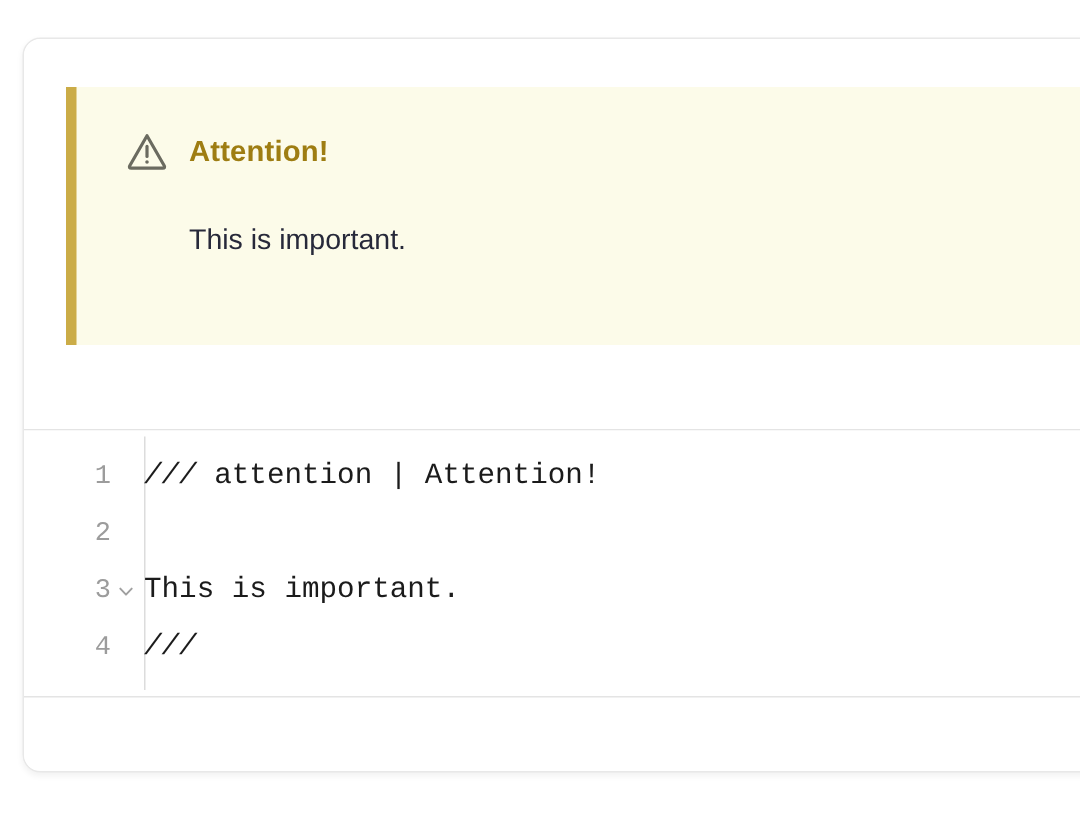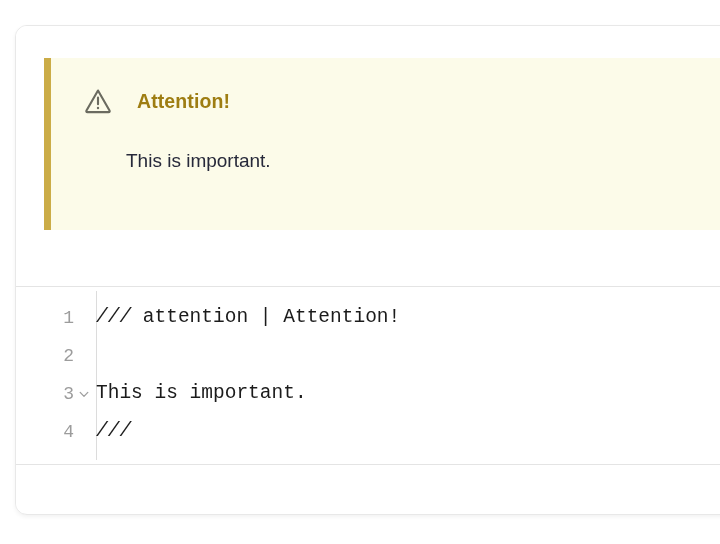--- a/index.html
+++ b/index.html
@@ -49,21 +49,21 @@
     border-left: 7px solid #cbac47;
     box-sizing: border-box;
   }
 
   .adm-head {
     position: absolute;
     left: 32px;
     top: 28px;
     display: flex;
     align-items: center;
-    gap: 24px;
+    gap: 13px;
   }
   .warn-icon {
     width: 30px;
     height: 30px;
     display: block;
     flex: 0 0 auto;
   }
   .adm-title {
     font-family: "Liberation Sans", sans-serif;
     font-size: 19.5px;

